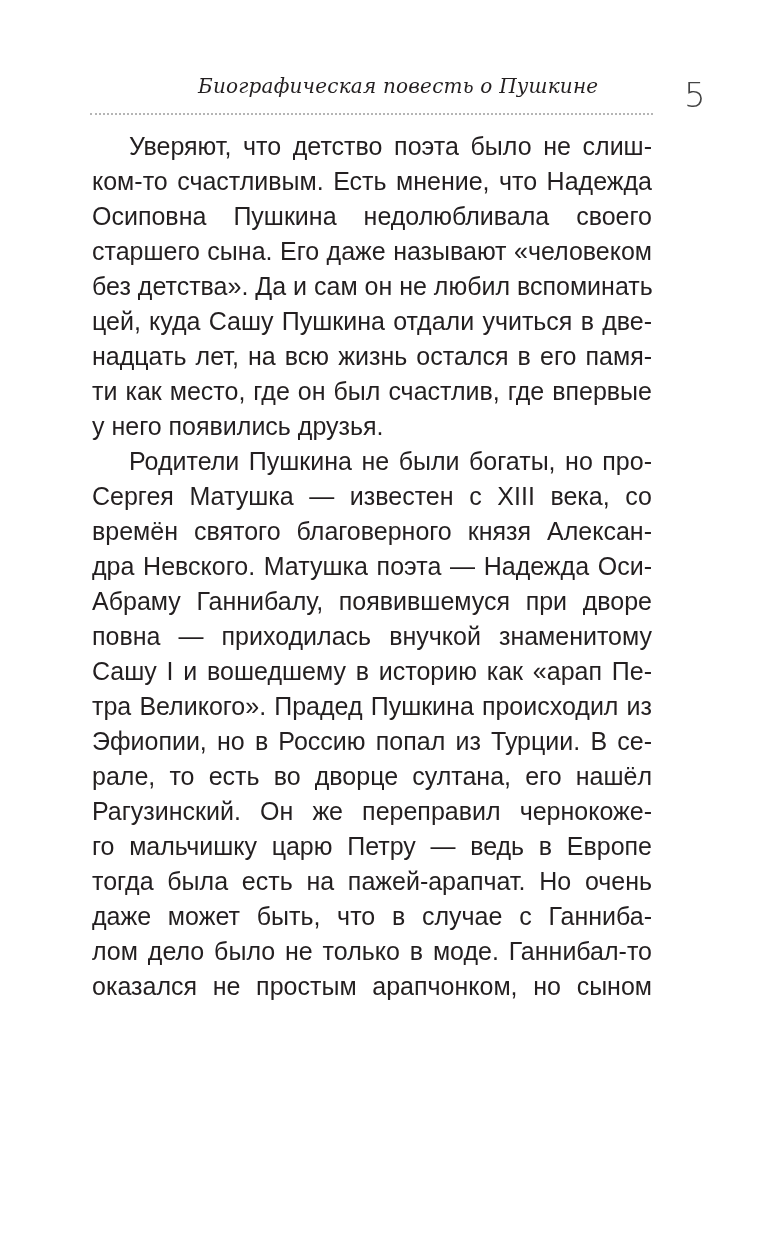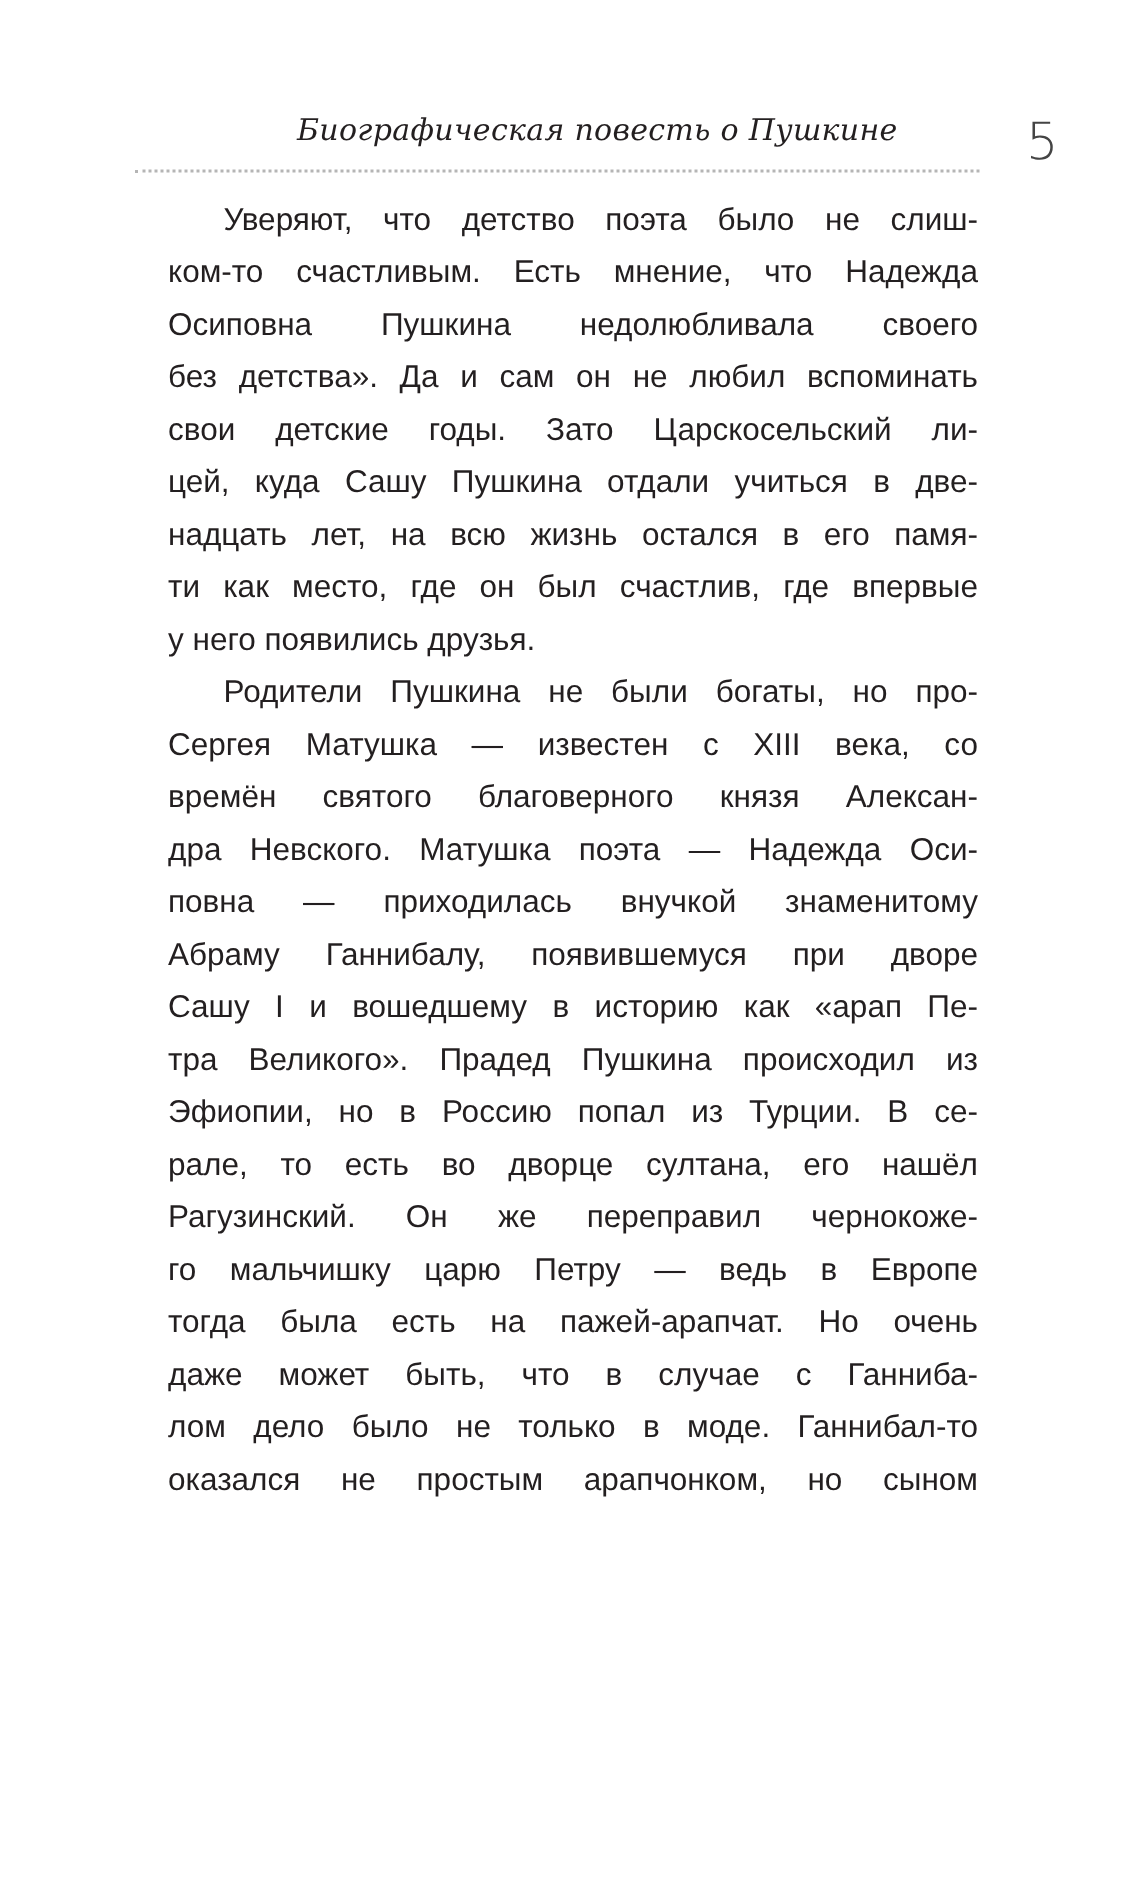--- a/index.html
+++ b/index.html
@@ -60,25 +60,24 @@
     .body-text {
       position: absolute;
       left: 92px;
       top: 129px;
       width: 560px;
     }
     .line {
       display: block;
       height: 35px;
       line-height: 35px;
-      font-size: 21px;
+      font-size: 25px;
       white-space: nowrap;
       text-align: justify;
       text-align-last: justify;
-      margin-left: 20px;
     }
     .line.indent {
       padding-left: 37px;
     }
     .line.last {
       text-align-last: left;
     }
   </style>
 </head>
 <body>
@@ -87,32 +86,32 @@
   <div class="running-head">
     <span class="running-title">Биографическая повесть о Пушкине</span>
     <div class="head-rule"></div>
   </div>
   <div class="page-number">5</div>
 
   <div class="body-text">
     <span class="line indent">Уверяют, что детство поэта было не слиш-</span>
     <span class="line">ком-то счастливым. Есть мнение, что Надежда</span>
     <span class="line">Осиповна Пушкина недолюбливала своего</span>
+    <span class="line">старшего сына. Его даже называют «человеком</span>
     <span class="line">без детства». Да и сам он не любил вспоминать</span>
-    <span class="line">свои детские годы. Зато Царскосельский ли-</span>
     <span class="line">цей, куда Сашу Пушкина отдали учиться в две-</span>
     <span class="line">надцать лет, на всю жизнь остался в его памя-</span>
     <span class="line">ти как место, где он был счастлив, где впервые</span>
     <span class="line last">у него появились друзья.</span>
     <span class="line indent">Родители Пушкина не были богаты, но про-</span>
     <span class="line">Сергея Матушка — известен с XIII века, со</span>
     <span class="line">времён святого благоверного князя Алексан-</span>
     <span class="line">дра Невского. Матушка поэта — Надежда Оси-</span>
+    <span class="line">Абраму Ганнибалу, появившемуся при дворе</span>
     <span class="line">повна — приходилась внучкой знаменитому</span>
-    <span class="line">Абраму Ганнибалу, появившемуся при дворе</span>
     <span class="line">Сашу I и вошедшему в историю как «арап Пе-</span>
     <span class="line">тра Великого». Прадед Пушкина происходил из</span>
     <span class="line">Эфиопии, но в Россию попал из Турции. В се-</span>
     <span class="line">рале, то есть во дворце султана, его нашёл</span>
     <span class="line">Рагузинский. Он же переправил чернокоже-</span>
     <span class="line">го мальчишку царю Петру — ведь в Европе</span>
     <span class="line">тогда была есть на пажей-арапчат. Но очень</span>
     <span class="line">даже может быть, что в случае с Ганниба-</span>
     <span class="line">лом дело было не только в моде. Ганнибал-то</span>
     <span class="line">оказался не простым арапчонком, но сыном</span>

